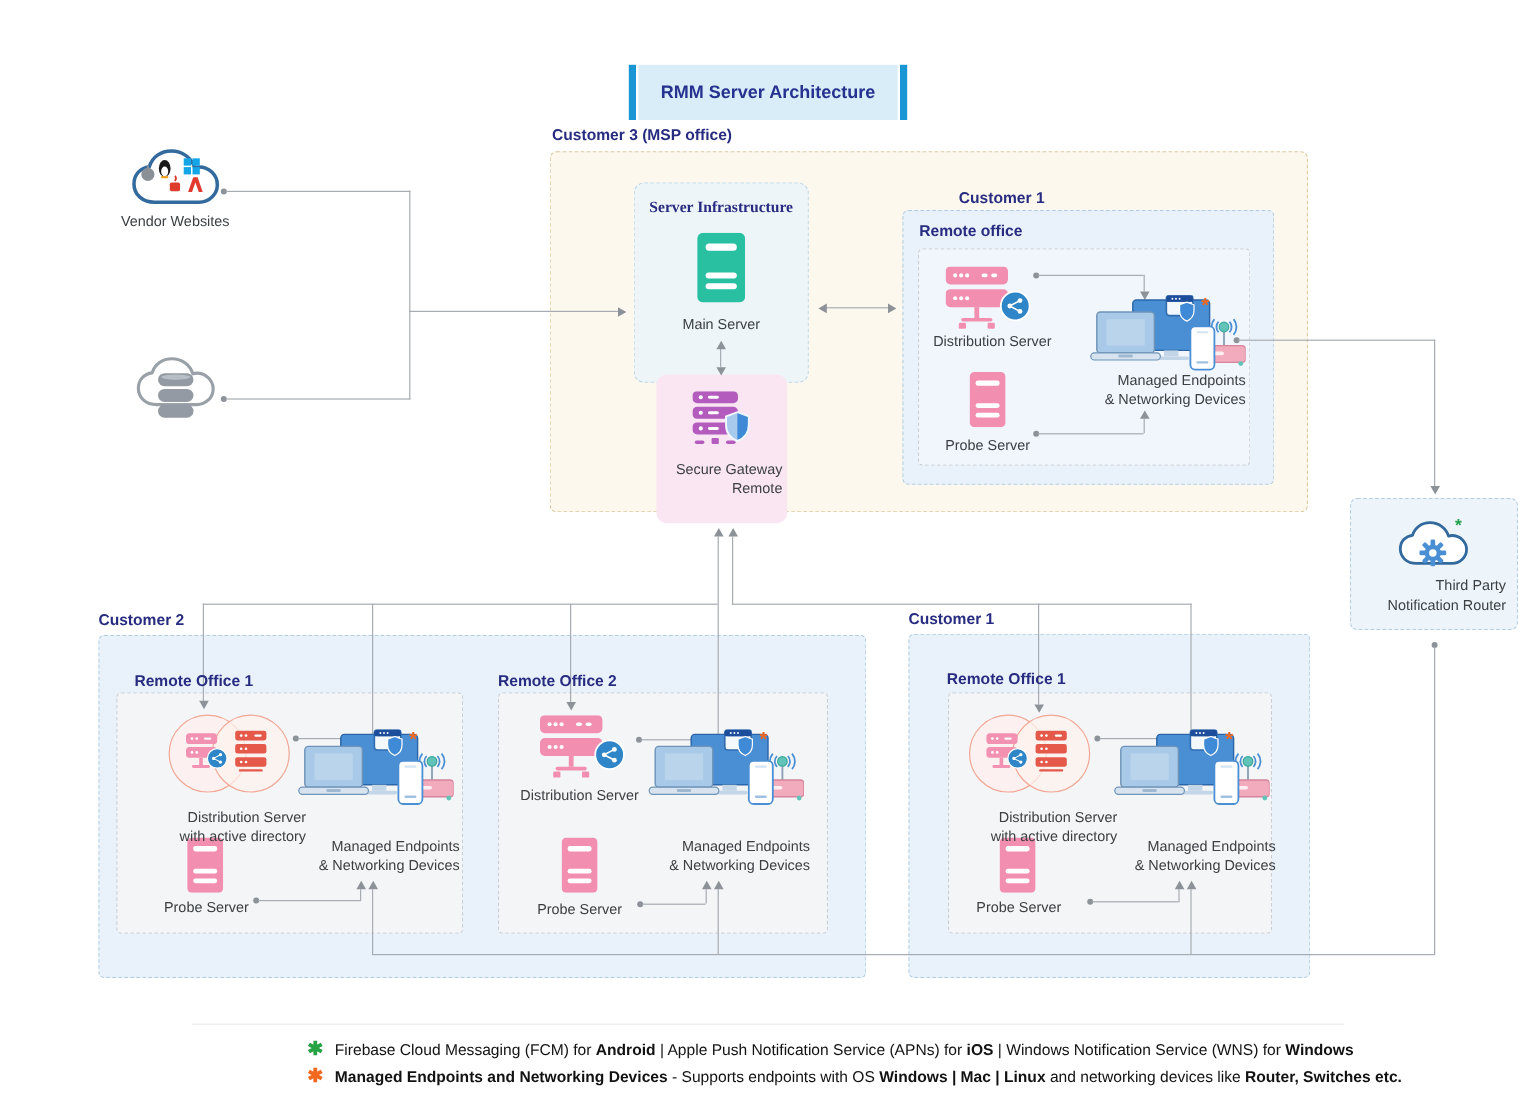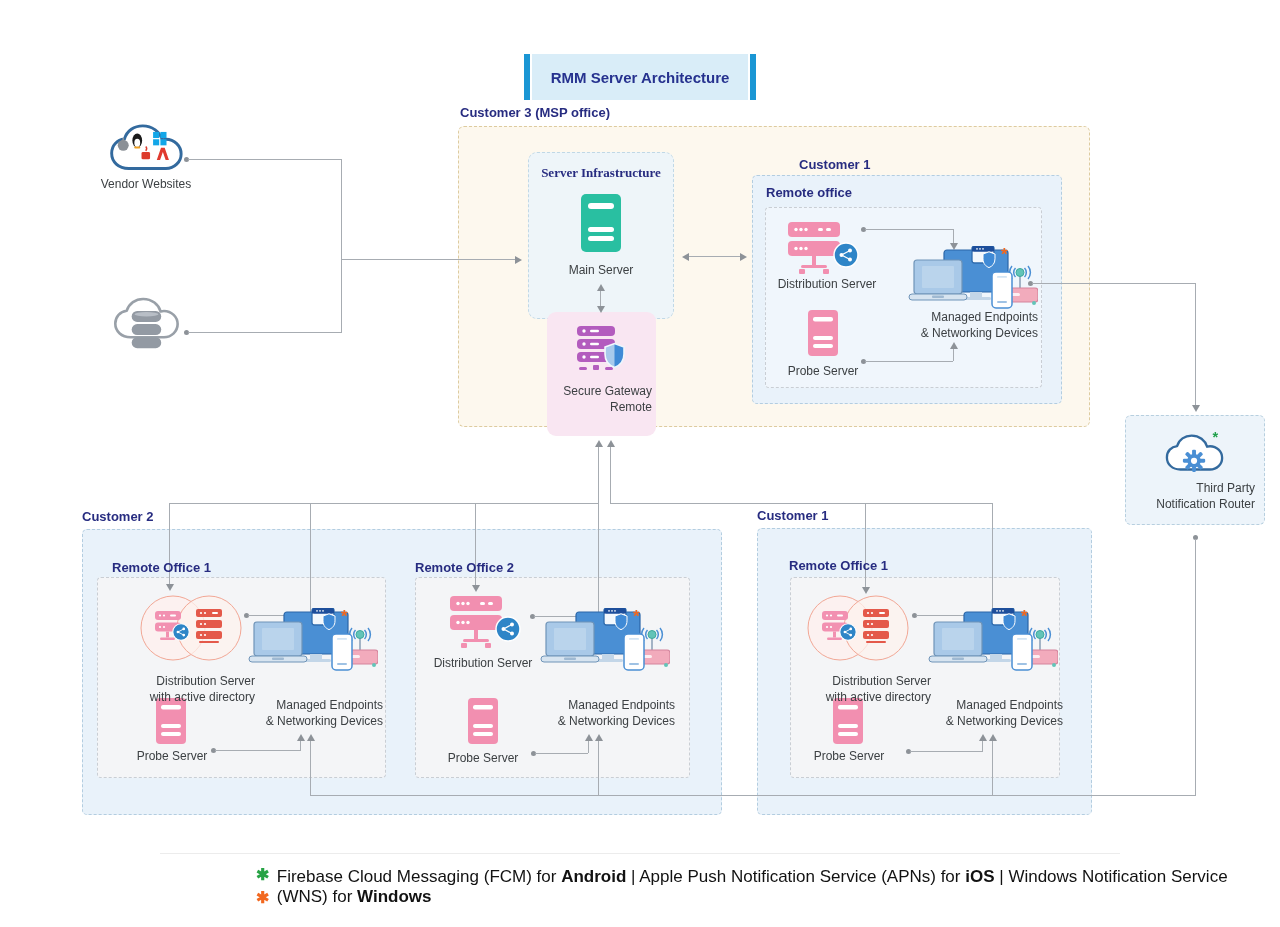--- a/index.html
+++ b/index.html
@@ -31,21 +31,21 @@
   .ar{position:absolute;width:0;height:0;z-index:2;}
   .ar-d{border-left:4px solid transparent;border-right:4px solid transparent;border-top:7px solid #8d9298;}
   .ar-u{border-left:4px solid transparent;border-right:4px solid transparent;border-bottom:7px solid #8d9298;}
   .ar-l{border-top:4px solid transparent;border-bottom:4px solid transparent;border-right:7px solid #8d9298;}
   .ar-r{border-top:4px solid transparent;border-bottom:4px solid transparent;border-left:7px solid #8d9298;}
   .icon{position:absolute;z-index:3;}
   
   #divider{position:absolute;left:160px;top:853px;width:960px;height:1px;background:#ececec;}
   .legend-row{position:absolute;left:256px;display:flex;align-items:flex-start;z-index:4;}
   .legend-marker{font-size:16px;font-weight:bold;width:23px;line-height:1;}
-  .legend-text{font-size:17px;color:#121212;line-height:1.2;}
+  .legend-text{font-size:13px;color:#121212;line-height:1.2;}
   .legend-text b{font-weight:bold;}
 </style>
 </head>
 <body>
 
 <div id="canvas">
 
   <svg width="0" height="0" style="position:absolute" aria-hidden="true">
     <defs>
       <path id="cloudPath" d="M17,38 C8.5,38 3,32.5 3,25.5 C3,19 7.5,14.5 13.5,13.8 C15.5,7 21.5,3 28.5,3 C36.5,3 42.5,8 44.5,14.5 C45.5,14.2 46.5,14 47.5,14 C54.5,14 60,19.5 60,26 C60,32.5 54.5,38 47.5,38 Z"></path>
@@ -435,15 +435,16 @@
     <span>&amp; Networking Devices</span>
   </div>
 
   <div id="divider"></div>
   <div class="legend-row" style="top:867px;">
     <span class="legend-marker" style="color: rgb(39, 163, 69);">✱</span>
     <span class="legend-text"><span>Firebase Cloud Messaging (FCM) for </span><b>Android</b><span>   |   </span><span>Apple Push Notification Service (APNs) for </span><b>iOS</b><span>   |   </span><span>Windows Notification Service (WNS) for </span><b>Windows</b></span>
   </div>
   <div class="legend-row" style="top:890px;">
     <span class="legend-marker" style="color: rgb(242, 104, 31);">✱</span>
+    <span class="legend-text"><b>Managed Endpoints and Networking Devices</b><span> - Supports endpoints with OS  </span><b>Windows | Mac | Linux</b><span> and networking devices like </span><b>Router, Switches etc.</b></span>
   </div>
 
 </div>
 
 </body></html>

